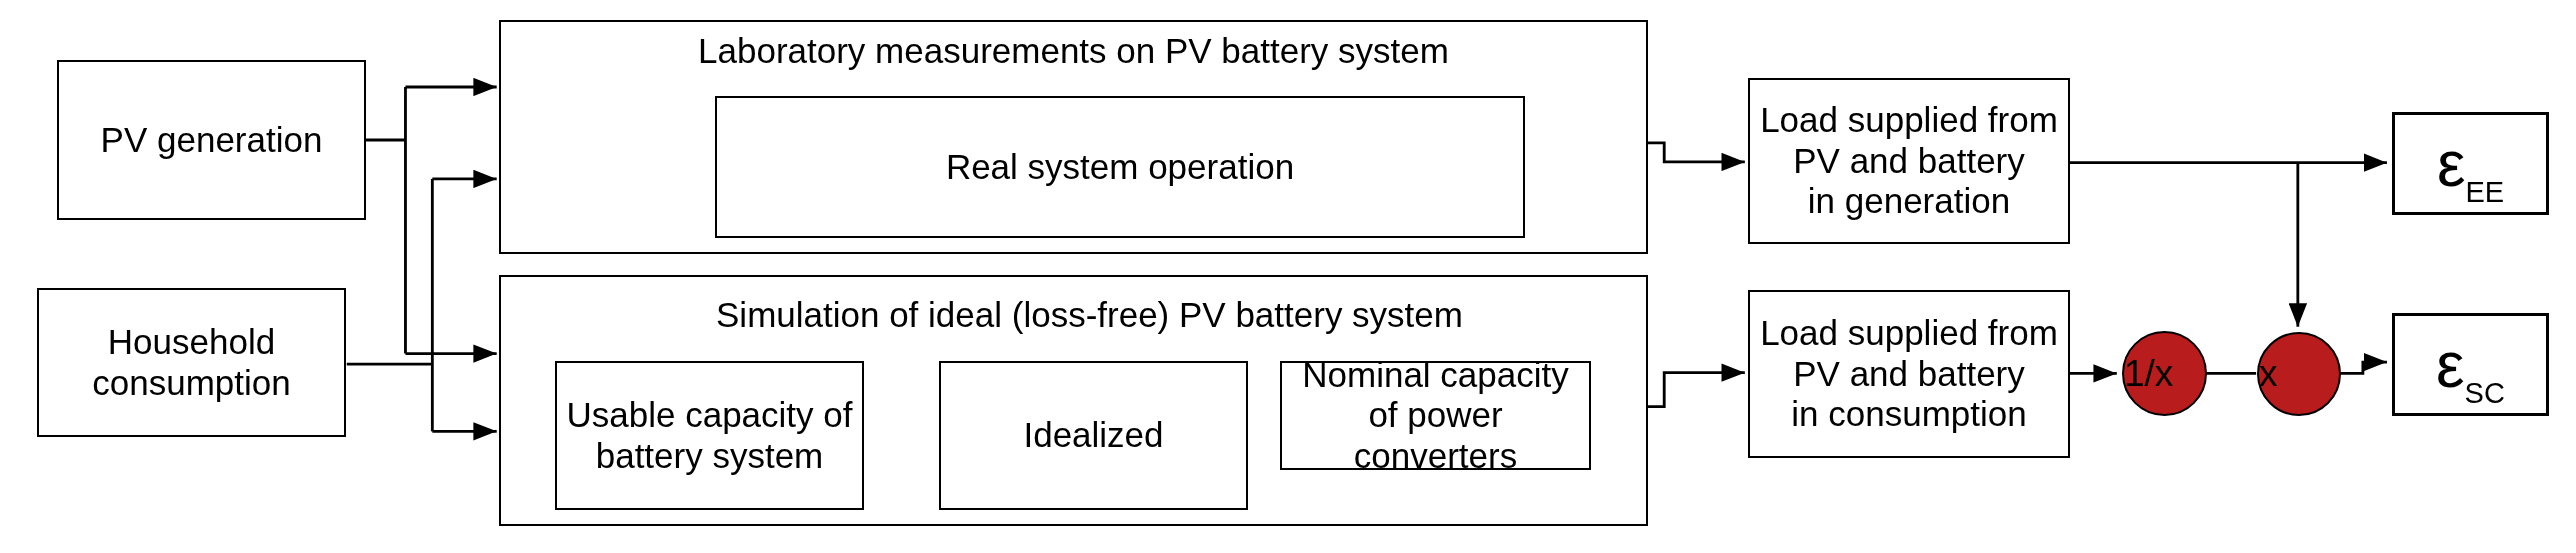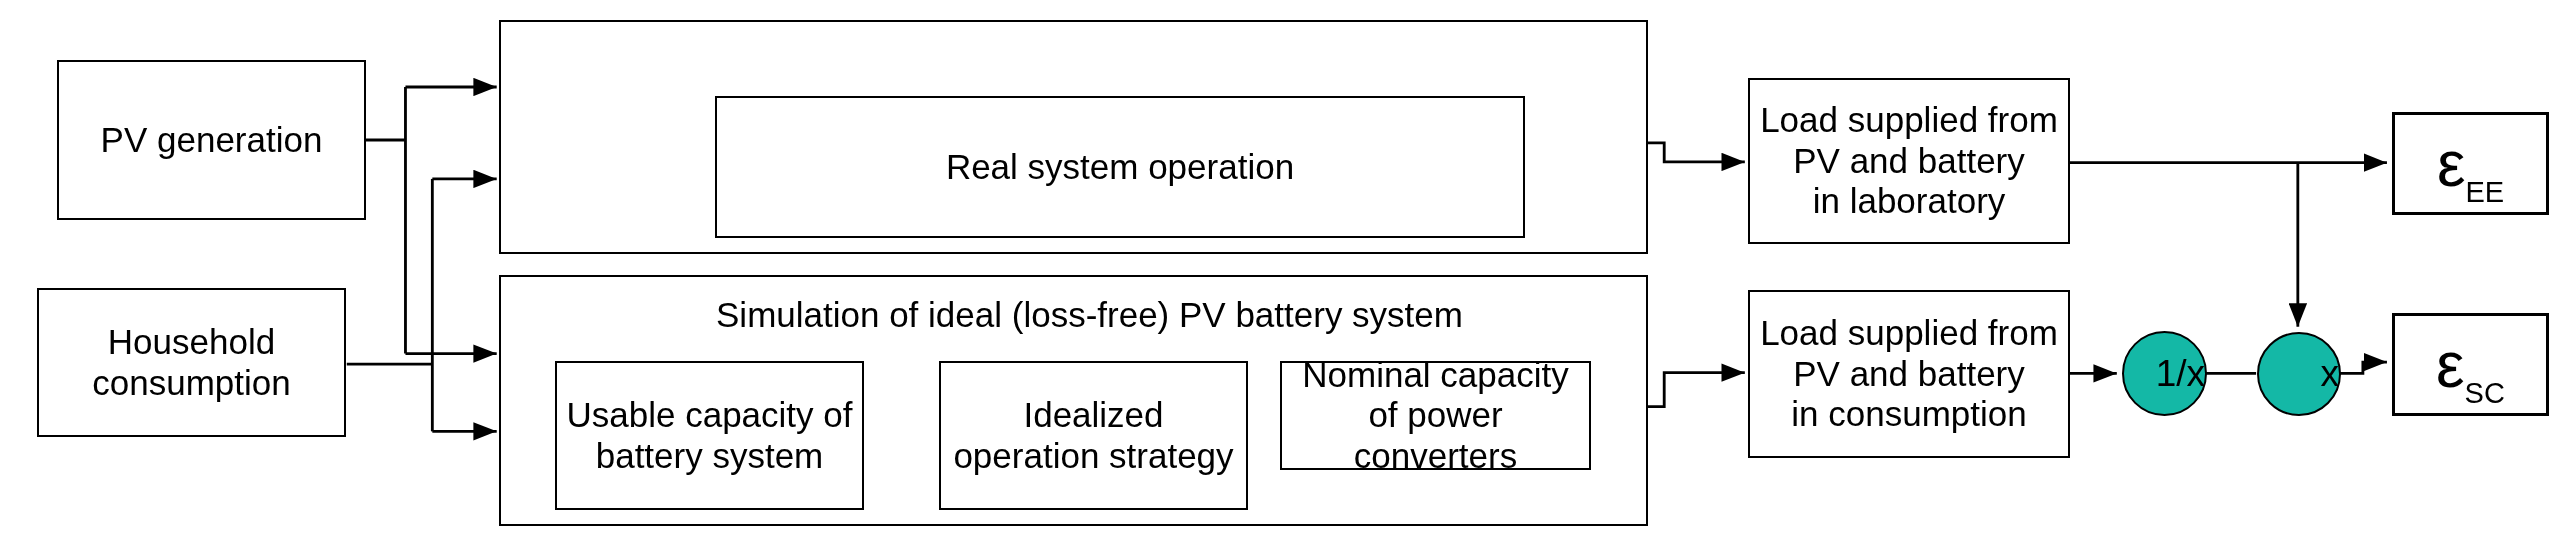--- a/index.html
+++ b/index.html
@@ -47,24 +47,24 @@
     line-height: 40px;
     z-index: 2;
     white-space: nowrap;
   }
   .line { white-space: nowrap; }
   .circle {
     position: absolute;
     box-sizing: border-box;
     border: 2.8px solid #000000;
     border-radius: 50%;
-    background: #14b8a6;
+    background: #b91c1c;
     display: flex;
     align-items: center;
-    justify-content: flex-end;
+    justify-content: flex-start;
     font-size: 37px;
     z-index: 2;
   }
   .metric {
     border-width: 3.5px;
   }
   .metric-inner { display: flex; align-items: baseline; }
   .eps { font-size: 64px; line-height: 64px; }
   .eps-sub { font-size: 29px; position: relative; top: 16px; }
 </style>
@@ -99,47 +99,47 @@
   <div class="box" style="left:37px; top:60px; width:309px; height:160px;margin-left:20px;">
     <div class="line">PV generation</div>
   </div>
 
   <div class="box" style="left:37px; top:288px; width:309px; height:149px;text-align:center;">
     <div class="line">Household</div>
     <div class="line">consumption</div>
   </div>
 
   <div class="container-box" style="left:499px; top:20px; width:1149px; height:234px;"></div>
+  <div class="group-title" style="left:499px; top:31px; width:1149px;">Laboratory measurements on PV battery system</div>
   <div class="box" style="left:715px; top:96px; width:810px; height:142px;">
     <div class="line">Real system operation</div>
   </div>
 
   <div class="container-box" style="left:499px; top:275px; width:1149px; height:251px;"></div>
   <div class="group-title" style="left:499px; top:295px; width:1181px;">Simulation of ideal (loss-free) PV battery system</div>
 
   <div class="box" style="left:555px; top:361px; width:309px; height:149px;">
     <div class="line">Usable capacity of</div>
     <div class="line">battery system</div>
   </div>
 
   <div class="box" style="left:926px; top:361px; width:309px; height:149px;margin-left:13px;">
     <div class="line">Idealized</div>
-    <div class="line">operation strategy</div>
   </div>
 
   <div class="box" style="left:1280px; top:361px; width:311px; height:109px;">
     <div class="line">Nominal capacity</div>
     <div class="line">of power</div>
     <div class="line">converters</div>
   </div>
 
   <div class="box" style="left:1748px; top:78px; width:322px; height:166px;">
     <div class="line">Load supplied from</div>
     <div class="line">PV and battery</div>
-    <div class="line">in laboratory</div>
+    <div class="line">in generation</div>
   </div>
 
   <div class="box" style="left:1748px; top:290px; width:322px; height:168px;">
     <div class="line">Load supplied from</div>
     <div class="line">PV and battery</div>
     <div class="line">in consumption</div>
   </div>
 
   <div class="circle" style="left:2122px; top:331px; width:85px; height:85px;">
     <span>1/x</span>

